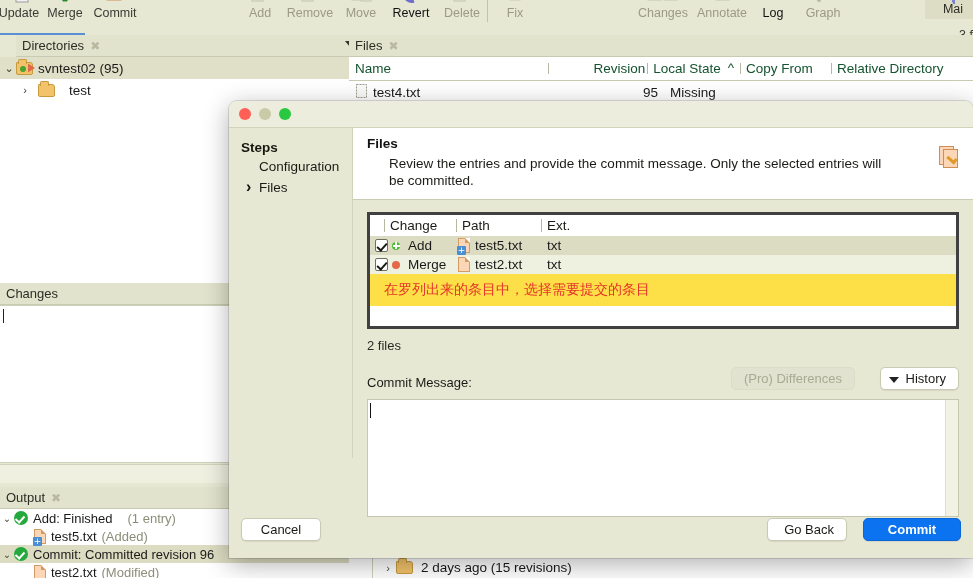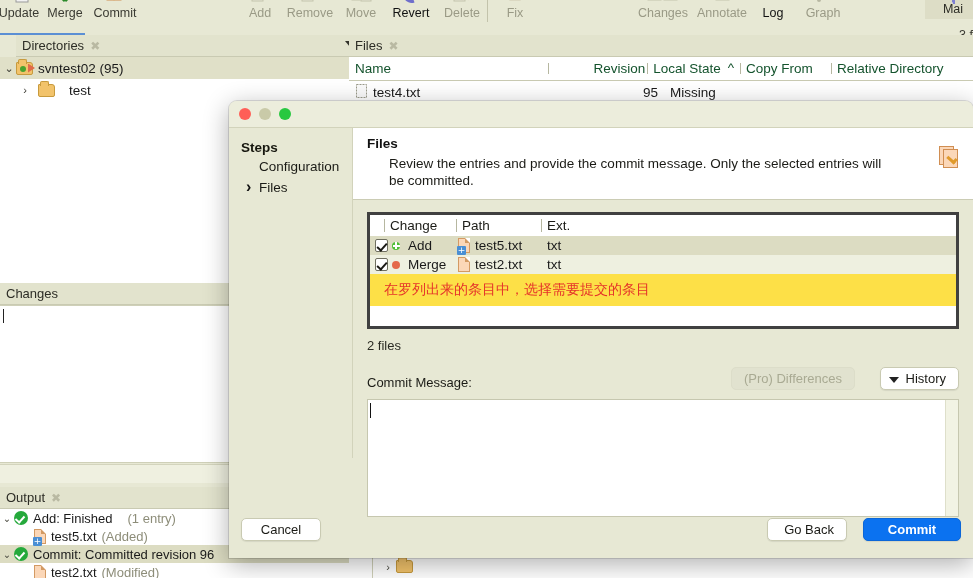--- a/index.html
+++ b/index.html
@@ -481,20 +481,21 @@
         <span style="width:105px;text-align:right;padding-right:6px">95</span>
         <span style="width:98px;padding-left:6px">Missing</span>
       </div>
     </div>
   </div>
 
   <div class="vline"></div>
   <div class="histrow">
     <span style="width:16px;text-align:center;color:#4a4a40;font-size:11px">›</span>
     <span class="folder" style="margin-right:8px"></span>
+    <span>2 days ago (15 revisions)</span>
   </div>
 
   <div id="dialog">
 
     <div class="titlebar">
       <span class="tl red"></span>
       <span class="tl yel"></span>
       <span class="tl grn"></span>
     </div>
 

